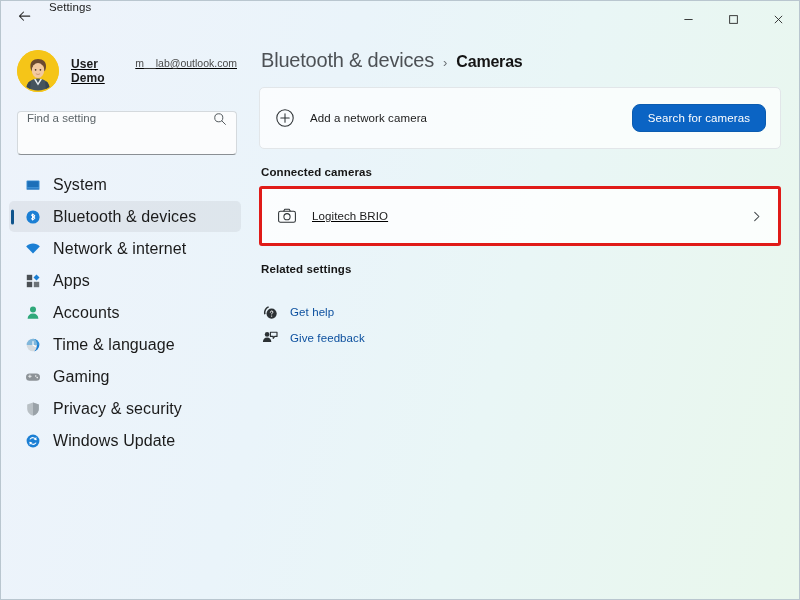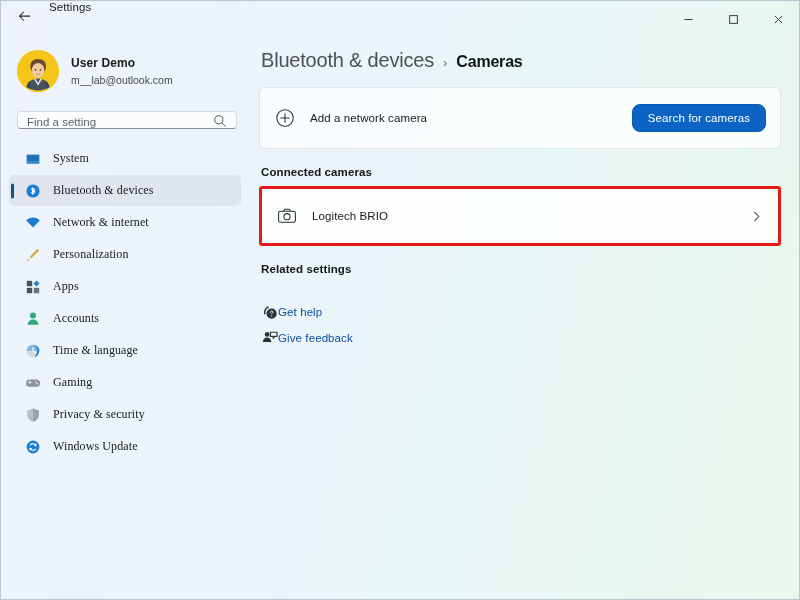--- a/index.html
+++ b/index.html
@@ -81,41 +81,41 @@
 
   .avatar {
     width: 42px; height: 42px;
     border-radius: 50%;
     overflow: hidden;
     flex: 0 0 42px;
     background: #f5c518;
     position: relative;
   }
 
-  .profile-text { display: flex; flex-direction: column; gap: 4px; }
+  .profile-text { display: flex; flex-direction: row; gap: 4px; text-decoration: underline; }
   .profile-name {
     font-size: 12px;
     font-weight: bold;
     color: #1b1b1b;
     letter-spacing: .1px;
   }
   .profile-mail {
     font-size: 10.5px;
     color: #4a4a4a;
   }
 
   .search-wrap {
     margin: 12px 4px 0 8px;
-    height: 18px;
+    height: 44px;
     background: #fbfcfd;
     border: 1px solid #d4d9dd;
     border-bottom: 1px solid #8a8f94;
     border-radius: 4px;
     display: flex;
-    align-items: flex-end;
+    align-items: flex-start;
     padding: 0 9px;
   }
   .search-wrap input {
     flex: 1;
     border: none;
     outline: none;
     background: transparent;
     font-family: "Liberation Sans", sans-serif;
     font-size: 11.5px;
     color: #1b1b1b;
@@ -144,25 +144,24 @@
     width: 3px; height: 15px;
     border-radius: 2px;
     background: #0f548c;
   }
   .nav-icon {
     width: 16px; height: 16px;
     flex: 0 0 16px;
     display: flex; align-items: center; justify-content: center;
   }
   .nav-label {
-    font-size: 12px;
+    font-size: 16px;
     color: #1b1b1b;
     letter-spacing: .1px;
     white-space: nowrap;
-    font-family: Liberation Serif, serif;
   }
 
   
   #main {
     position: absolute;
     top: 36px; left: 248px;
     width: 552px;
     height: 564px;
     padding: 12px 20px 0 10px;
     overflow: hidden;
@@ -239,30 +238,32 @@
     letter-spacing: .1px;
   }
 
   
   .highlight-box {
     border: 3px solid #e01b18;
     border-radius: 3px;
     padding: 0;
   }
   .highlight-box > .card {
-    border-radius: 12px;
+    border-radius: 0;
     border: none;
     background: rgba(255,255,255,0.82);
     min-height: 42px;
+    text-decoration: underline;
   }
 
   .links { margin-top: 24px; padding-left: 2px; }
   .link-row {
     display: flex;
     align-items: center;
+    gap: 12px;
     height: 26px;
     cursor: pointer;
     width: max-content;
     justify-content: flex-end;
   }
   .link-icon {
     width: 17px; height: 17px;
     flex: 0 0 17px;
     display: flex; align-items: center; justify-content: center;
   }
@@ -361,30 +362,20 @@
 
       <div class="nav-item">
         <span class="nav-icon">
           <svg width="16" height="16" viewBox="0 0 16 16">
             <path d="M1.2 5.4 C3.2 3.5 5.5 2.6 8 2.6 s4.8 .9 6.8 2.8 L8 12.6 Z" fill="#1b7fd4"></path>
           </svg>
         </span>
         <span class="nav-label">Network &amp; internet</span>
       </div>
 
-      <div class="nav-item">
-        <span class="nav-icon">
-          <svg width="16" height="16" viewBox="0 0 16 16">
-            <path d="M12.6 1.8 L14.2 3.4 L6.4 11.2 L4.8 9.6 Z" fill="#d9a441"></path>
-            <path d="M4.8 9.6 L6.4 11.2 L3.6 14 L1.9 13.4 Z" fill="#e8e4dd"></path>
-            <path d="M2.6 12.1 L3.9 13.4 L2.3 14 Z" fill="#8f8b84"></path>
-          </svg>
-        </span>
-        <span class="nav-label">Personalization</span>
-      </div>
 
       <div class="nav-item">
         <span class="nav-icon">
           <svg width="16" height="16" viewBox="0 0 16 16">
             <rect x="1.8" y="1.8" width="5.4" height="5.4" fill="#4a4f54"></rect>
             <rect x="1.8" y="8.8" width="5.4" height="5.4" fill="#4a4f54"></rect>
             <rect x="8.8" y="8.8" width="5.4" height="5.4" fill="#6c7277"></rect>
             <path d="M11.5 1.5 L14.5 4.5 L11.5 7.5 L8.5 4.5 Z" fill="#1b7fd4"></path>
           </svg>
         </span>

